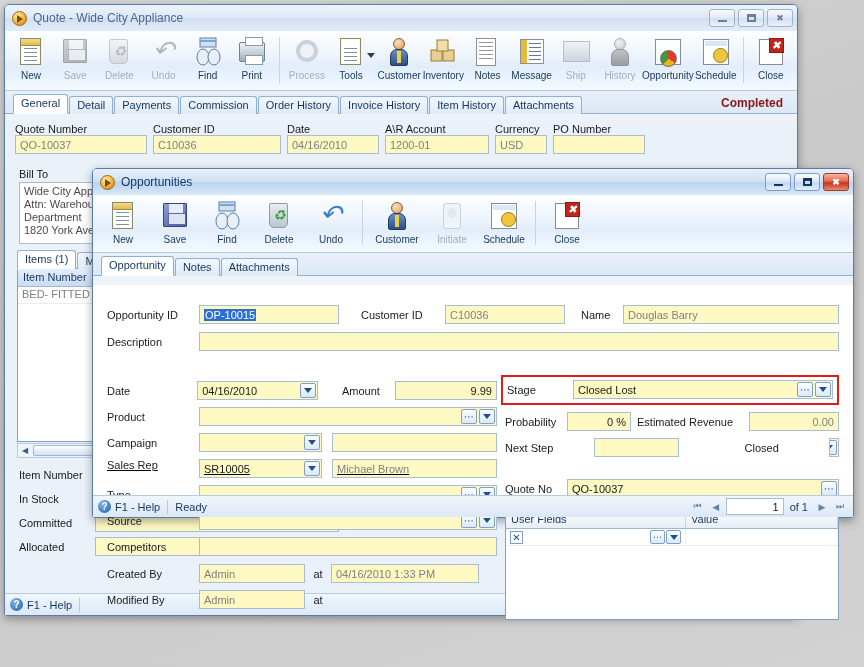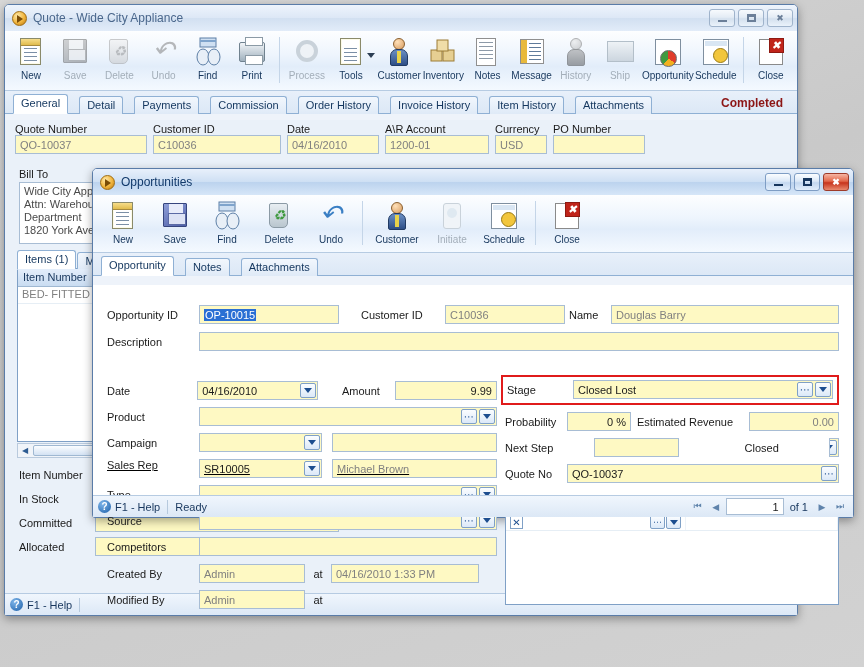--- a/index.html
+++ b/index.html
@@ -136,21 +136,21 @@
   .ico-close-x::after { content:"\2716"; position:absolute; right:-2px; top:-2px; font-size:11px; color:#fff;
     background:#c0241a; padding:0 2px; border:1px solid #8e1a12;}
   .ico-ship { position:absolute; left:4px; top:5px; width:27px; height:21px;
     background: linear-gradient(180deg,#eef2f6,#ccd6df); border:1px solid #b3bfc9;}
   .ico-init { position:absolute; left:8px; top:3px; width:18px; height:26px; border:1px solid #c9d2da;
     border-radius:3px; background:#f0f4f8;}
   .ico-init::after { content:""; position:absolute; left:3px; top:4px; width:10px; height:10px; border-radius:50%;
     background:#dfe9f1;}
   
   .tabstrip {
-    display: flex; align-items: flex-end; gap: 11px;
+    display: flex; align-items: flex-end; gap: 1px;
     padding: 3px 6px 0 8px;
     background: linear-gradient(180deg,#e8f0fa,#dce8f6);
     border-bottom: 1px solid #8fb0d4;
     position: relative;
   }
   .tab {
     padding: 2px 7px 3px 7px;
     font-size: 11px; color: #13365e;
     border: 1px solid #8fb0d4; border-bottom: none;
     border-radius: 3px 3px 0 0;
@@ -330,33 +330,33 @@
           </span>
         <span>Notes</span>
       </div>
       <div class="tb-btn">
         <span class="tb-ico">
             <i class="ico-msg"></i>
           </span>
         <span>Message</span>
       </div>
       <div class="tb-btn disabled">
+        <span class="tb-ico">
+            <i class="ico-ship"></i>
+          </span>
+        <span>Ship</span>
+      </div>
+      <div class="tb-btn disabled">
         <span class="tb-ico" style="filter:grayscale(1) opacity(.5)">
           <i class="ico-person">
               <i class="head"></i>
               <i class="body"></i>
             </i>
           </span>
         <span>History</span>
-      </div>
-      <div class="tb-btn disabled">
-        <span class="tb-ico">
-            <i class="ico-ship"></i>
-          </span>
-        <span>Ship</span>
       </div>
       <div class="tb-btn" style="width:58px">
         <span class="tb-ico">
           <i class="ico-chart"></i>
             <i class="ico-pie"></i>
           </span>
         <span>Opportunity</span>
       </div>
       <div class="tb-btn">
         <span class="tb-ico">
@@ -572,21 +572,21 @@
 
     <div style="position:absolute; left:0; right:0; top:116px; bottom:22px; background:#fff;">
 
       <div style="position:absolute; left:14px; top:20px; right:14px; display:flex; align-items:center;">
         <div class="lbl" style="width:92px">Opportunity ID</div>
         <div class="field dark" style="width:140px">
           <span class="sel-text">OP-10015</span>
         </div>
         <div class="lbl" style="width:84px; margin-left:22px">Customer ID</div>
         <div class="field" style="width:120px">C10036</div>
-        <div class="lbl" style="width:42px; margin-left:4px">Name</div>
+        <div class="lbl" style="width:42px; margin-left:16px">Name</div>
         <div class="field" style="flex:1">Douglas  Barry</div>
       </div>
 
       <div style="position:absolute; left:14px; top:47px; right:14px; display:flex; align-items:center;">
         <div class="lbl" style="width:92px">Description</div>
         <div class="field" style="flex:1"></div>
       </div>
 
       <div style="position:absolute; left:14px; top:96px; width:390px;">
 
@@ -689,21 +689,21 @@
           </div>
         </div>
 
         <div style="display:flex; align-items:center; margin:7px 0 7px 4px;">
           <div class="lbl" style="width:62px">Probability</div>
           <div class="field dark num" style="width:64px">0 %</div>
           <div class="lbl" style="width:112px; margin-left:6px">Estimated Revenue</div>
           <div class="field num" style="flex:1">0.00</div>
         </div>
 
-        <div style="display:flex; align-items:center; margin:0 0 7px 4px;gap:40px;">
+        <div style="display:flex; align-items:center; margin:0 0 22px 4px;gap:40px;">
           <div class="lbl" style="width:62px">Next Step</div>
           <div class="field" style="width:104px"></div>
           <div class="lbl" style="width:56px; margin-left:26px">Closed</div>
           <div class="field combo" style="flex:1">
             <span></span>
             <span class="combo-btn">
                 <i class="car"></i>
               </span>
           </div>
         </div>

